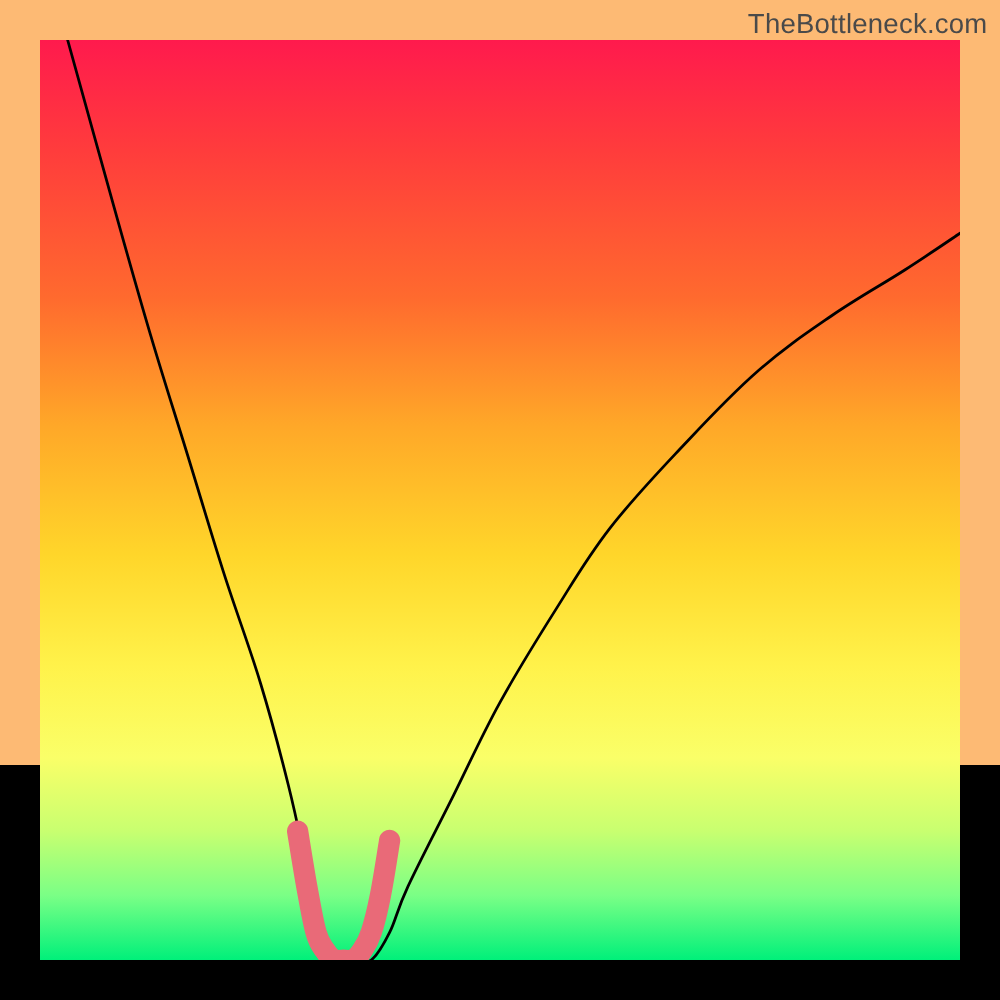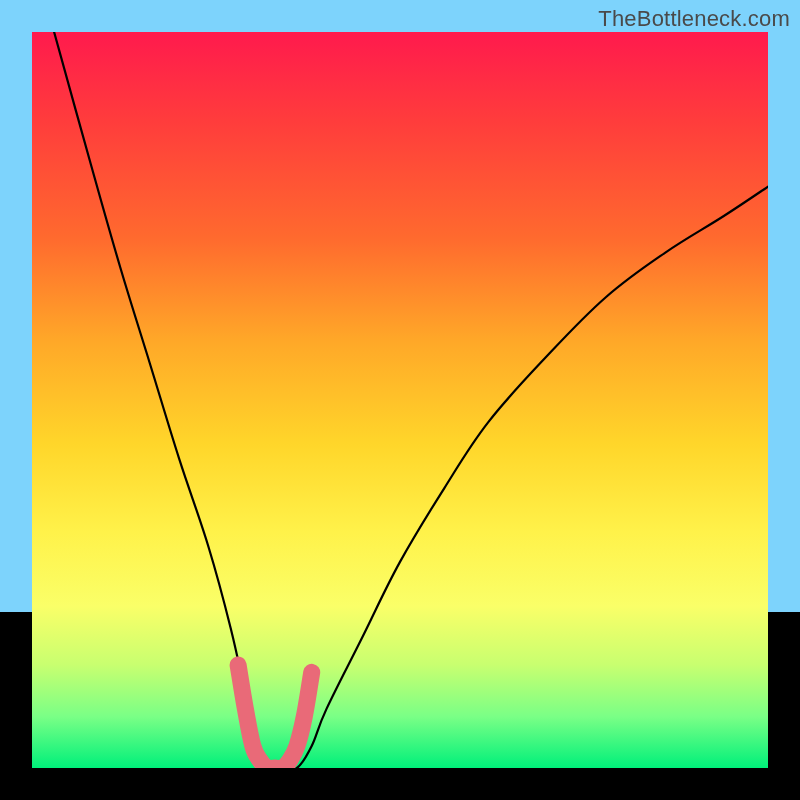--- a/index.html
+++ b/index.html
@@ -10,21 +10,21 @@
     background: #000;
     overflow: hidden;
     font-family: Arial, Helvetica, sans-serif;
   }
   .frame {
     position: absolute;
     top: 0;
     left: 0;
     width: 800px;
     height: 612px;
-    background: #7dd3fc;
+    background: #fdba74;
   }
   .plot {
     position: absolute;
     top: 32px;
     left: 32px;
     width: 736px;
     height: 736px;
     background: linear-gradient(to bottom,
       #ff1a4d 0%,
       #ff3c3c 12%,

